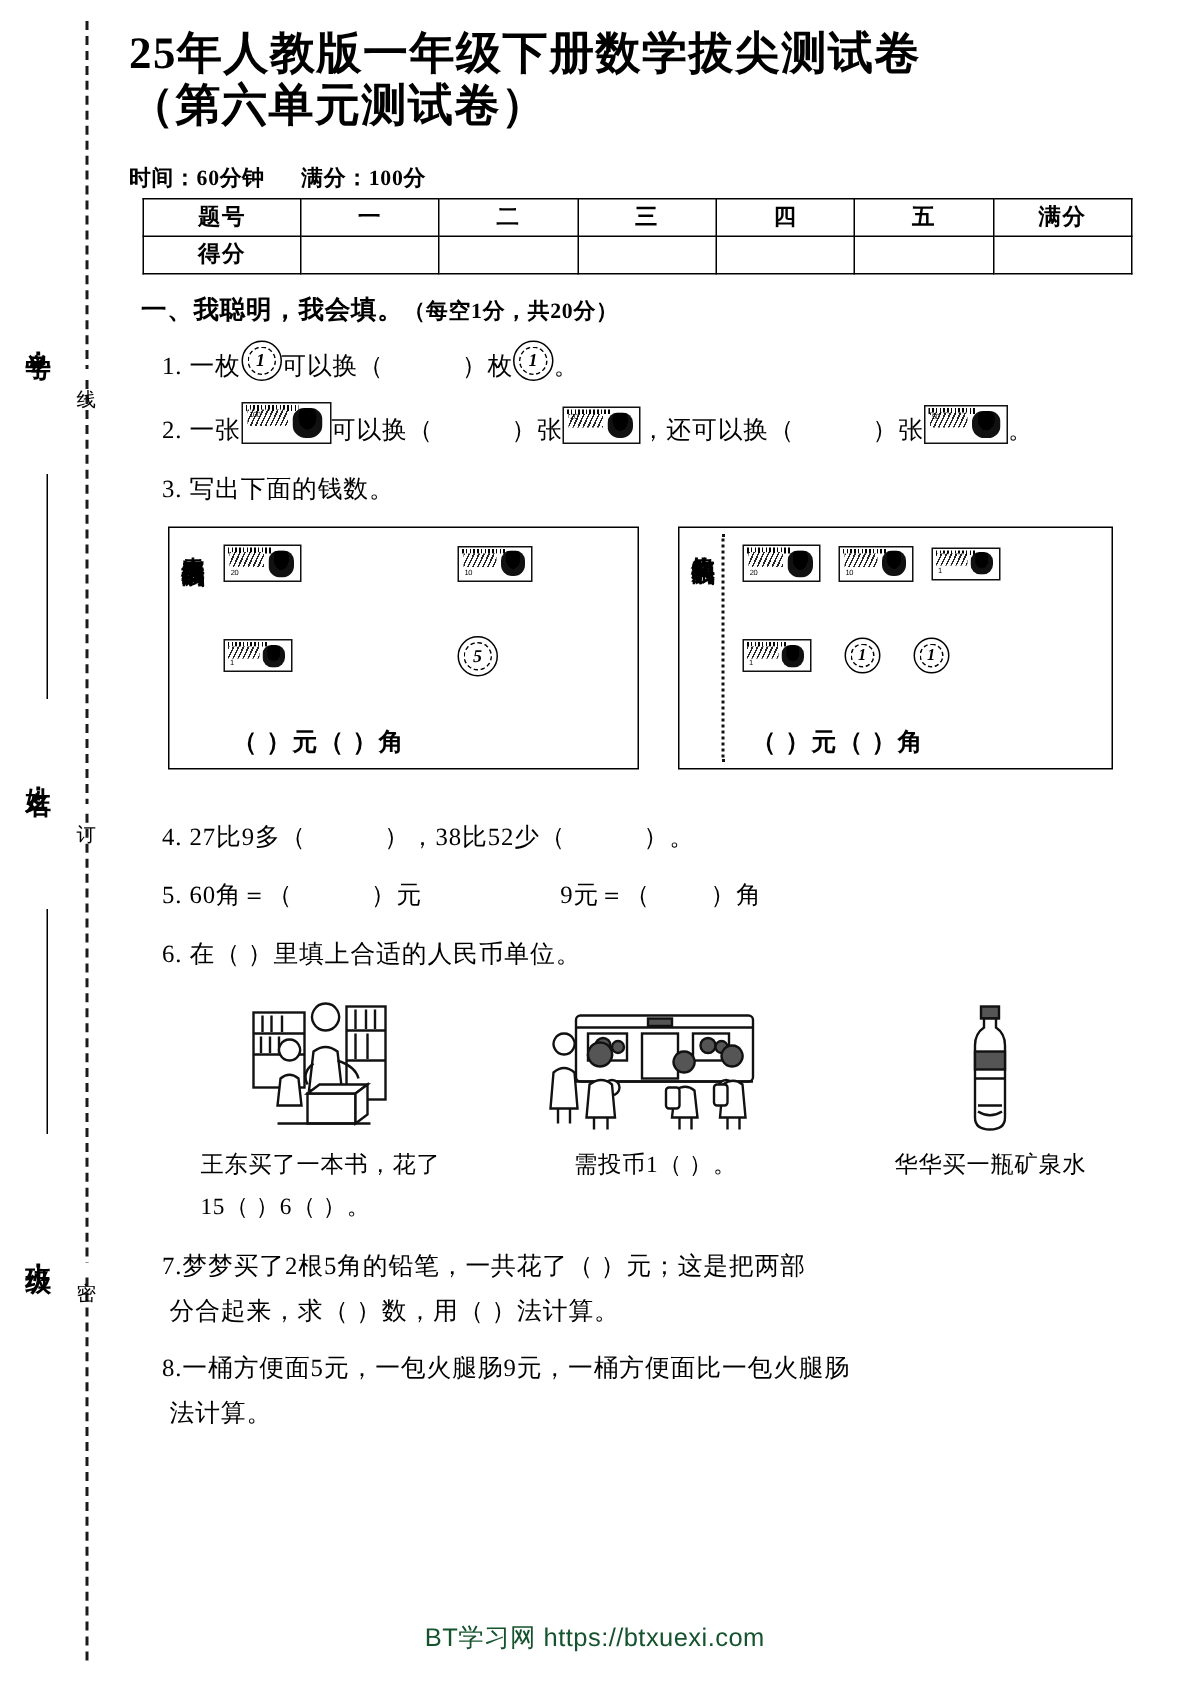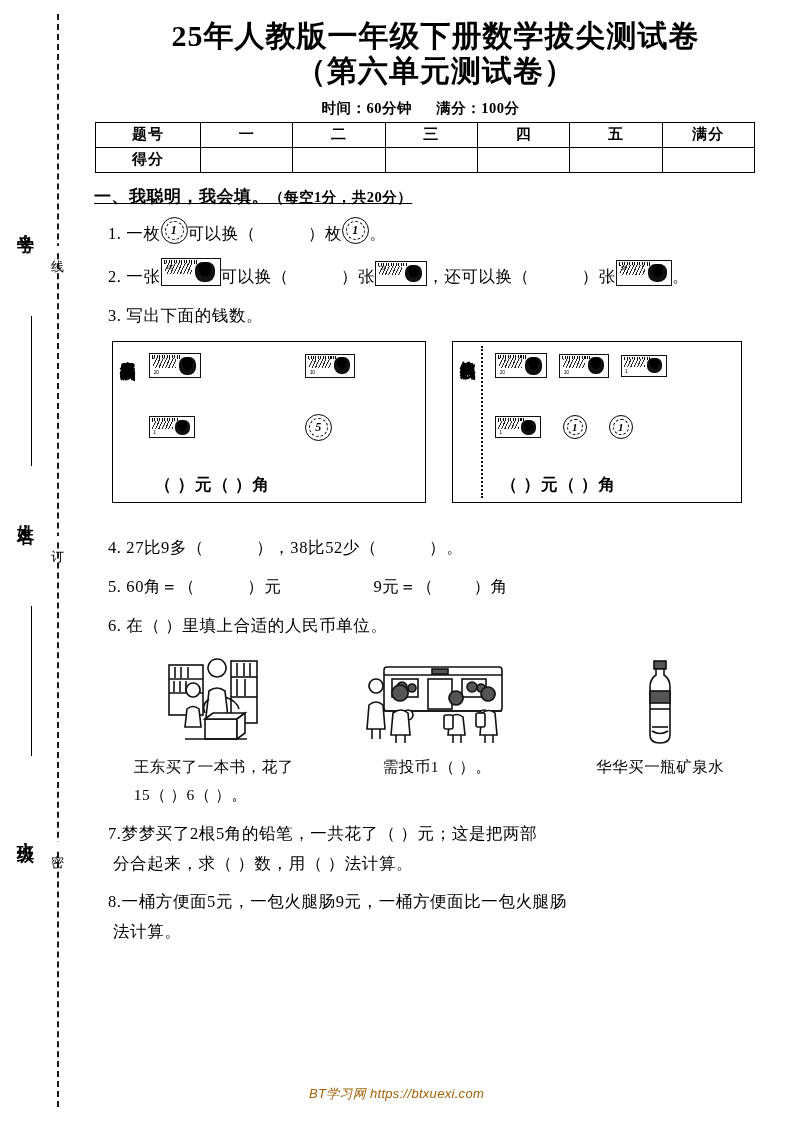--- a/index.html
+++ b/index.html
@@ -61,33 +61,33 @@
   }
 
   
   .sheet {
     position: absolute;
     left: 86px; top: 0;
     width: 707px;
     height: 1121px;
   }
   .title {
-    text-align: center;
+    text-align: left;
     font-weight: bold;
     font-size: 30px;
     line-height: 1.18;
     letter-spacing: 1px;
     margin: 18px 8px 0 0;
     font-family: "Liberation Serif", "DejaVu Serif", serif;
   }
   .title .line2 { display: block; }
   .meta {
-    text-align: center;
+    text-align: left;
     font-size: 14.5px;
-    margin: 10px 38px 4px 0;
+    margin: 20px 38px 4px 0;
     font-weight: bold;
     letter-spacing: 0.5px;
   }
   .meta .gap { display: inline-block; width: 16px; }
 
   
   table.score {
     border-collapse: collapse;
     width: 660px;
     margin: 0 0 0 9px;
@@ -101,21 +101,20 @@
     font-weight: bold;
     letter-spacing: 1px;
   }
   table.score td.first { width: 102px; }
 
   .sec-head {
     font-size: 17px;
     font-weight: bold;
     margin: 12px 0 4px 8px;
     letter-spacing: 0.5px;
-    text-decoration: underline;
   }
   .sec-head .small { font-size: 14.5px; font-weight: bold; }
 
   .q {
     font-size: 16.5px;
     line-height: 30px;
     margin: 9px 0 0 22px;
     letter-spacing: 0.6px;
   }
   .q2 { margin-left: 27px; }
@@ -278,25 +277,24 @@
     text-align: left;
     margin-top: 4px;
   }
 
   
   .footer {
     position: absolute;
     left: 0; right: 0;
     bottom: 18px;
     text-align: center;
-    font-size: 13px;
-    color: #a16207;
+    font-size: 17px;
+    color: #14532d;
     font-family: "Liberation Sans", sans-serif;
     letter-spacing: .3px;
-    font-style: italic;
   }
 </style>
 </head>
 <body>
 
 <div id="page">
 
   <div class="margin-col">
     <div class="vtext vlabel" style="top:222px">学号：</div>
     <div class="vrule" style="top:316px;height:150px"></div>

